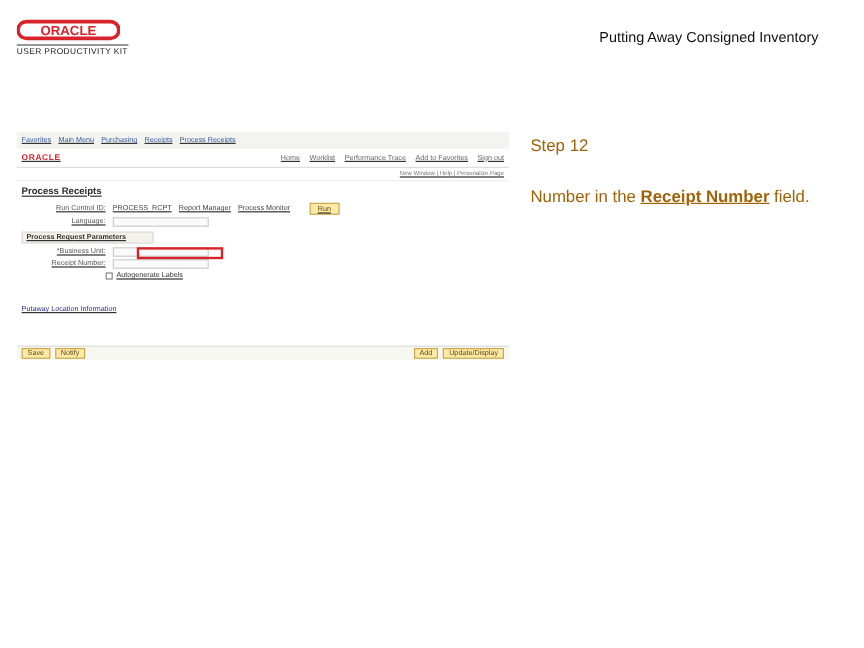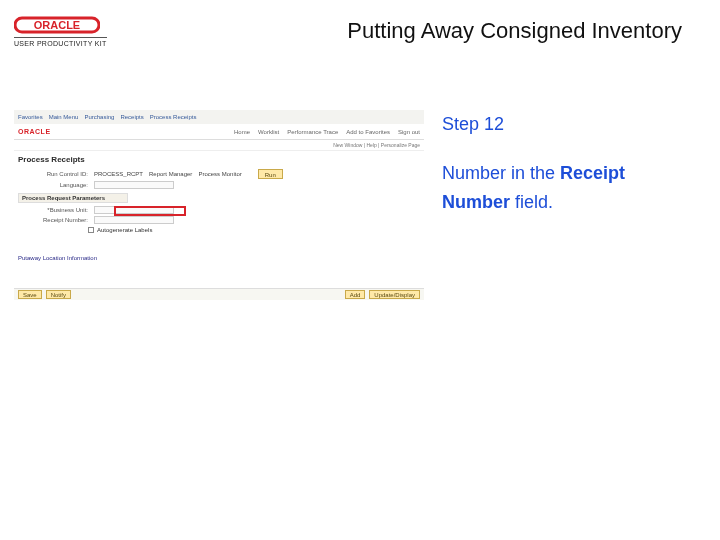--- a/index.html
+++ b/index.html
@@ -4,31 +4,31 @@
 <style>
   * { box-sizing: border-box; margin: 0; padding: 0; }
   html, body { width: 720px; height: 540px; font-family: Arial, Helvetica, sans-serif; background: #fff; color: #000; }
   .page { width: 696px; height: 540px; position: relative; }
 
   
   .hdr { display: flex; align-items: center; height: 54px; padding: 8px 14px 0 14px; }
   .logo-block { display: flex; flex-direction: column; }
   .logo-svg { width: 86px; height: 20px; }
   .logo-sub { font-size: 7px; letter-spacing: 0.3px; border-top: 1px solid #555; padding-top: 2px; margin-top: 2px; color: #222; }
-  .topic-title { margin-left: auto; font-size: 22px; color: #111; }
+  .topic-title { margin-left: auto; font-size: 12px; color: #111; }
 
   
   .body { display: flex; padding: 56px 14px 0 14px; gap: 18px; }
   .shot-col { width: 410px; }
-  .instr-col { flex: 1; font-size: 18px; line-height: 1.6; color: #1d4ed8; }
+  .instr-col { flex: 1; font-size: 14px; line-height: 1.6; color: #a16207; }
   .instr-step { margin-bottom: 20px; }
-  .instr-text b { font-weight: bold; }
+  .instr-text b { font-weight: bold; text-decoration: underline; }
 
   
-  .shot { width: 410px; height: 190px; background: #fff; font-size: 6px; color: #333; position: relative; }
+  .shot { width: 410px; height: 190px; background: #fff; font-size: 6px; color: #333; position: relative; text-decoration: underline; }
   .shot-nav { background: #f3f3f0; height: 14px; display: flex; align-items: center; padding: 0 4px; gap: 6px; }
   .shot-nav span { color: #365a9a; }
   .shot-bar { background: #fff; height: 16px; display: flex; align-items: center; padding: 0 4px; border-bottom: 1px solid #ddd; }
   .shot-bar .ora { color: #d8232a; font-weight: bold; font-size: 7px; letter-spacing: 0.5px; }
   .shot-tabs { margin-left: auto; display: flex; gap: 8px; color: #666; }
   .shot-sub { text-align: right; font-size: 5px; color: #777; padding: 2px 4px; border-bottom: 1px solid #eee; }
   .shot-h1 { font-size: 8px; font-weight: bold; color: #2b2b2b; padding: 4px 4px; }
   .shot-row { display: flex; align-items: center; padding: 1px 4px; gap: 6px; }
   .shot-row .lbl { width: 70px; text-align: right; color: #555; }
   .shot-row .val { width: 80px; height: 8px; background: #fafafa; border: 1px solid #ccc; }

